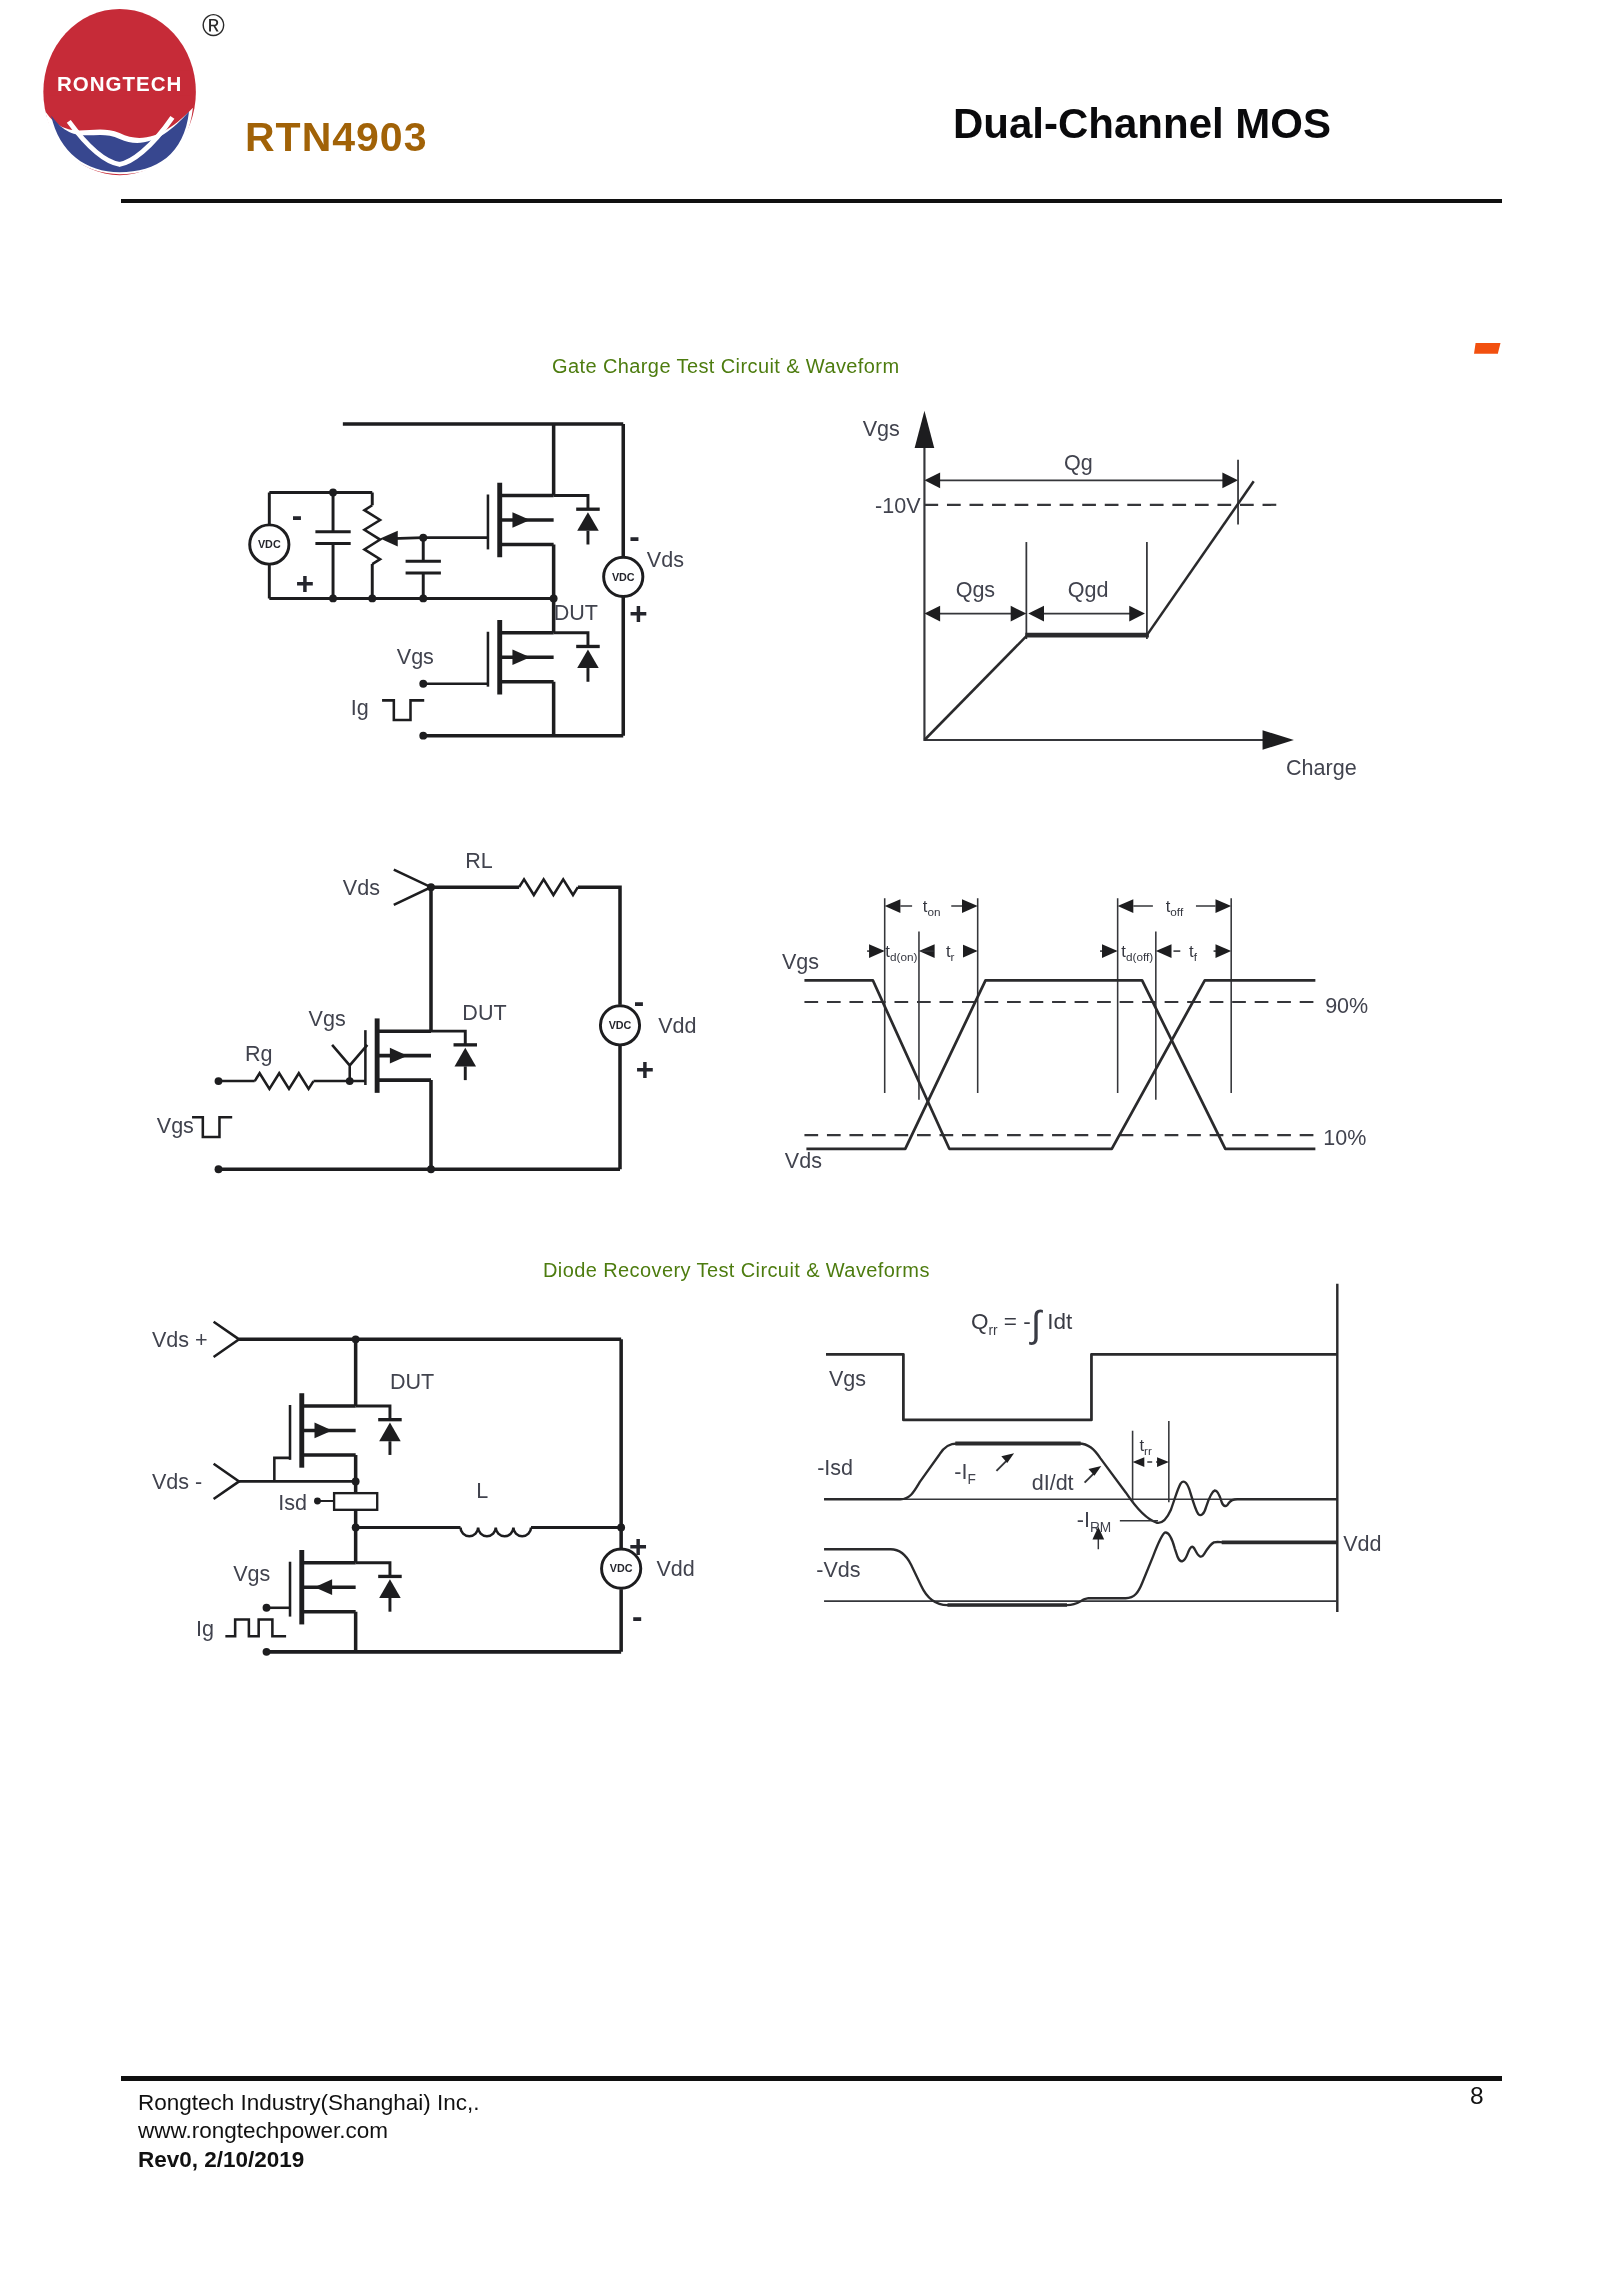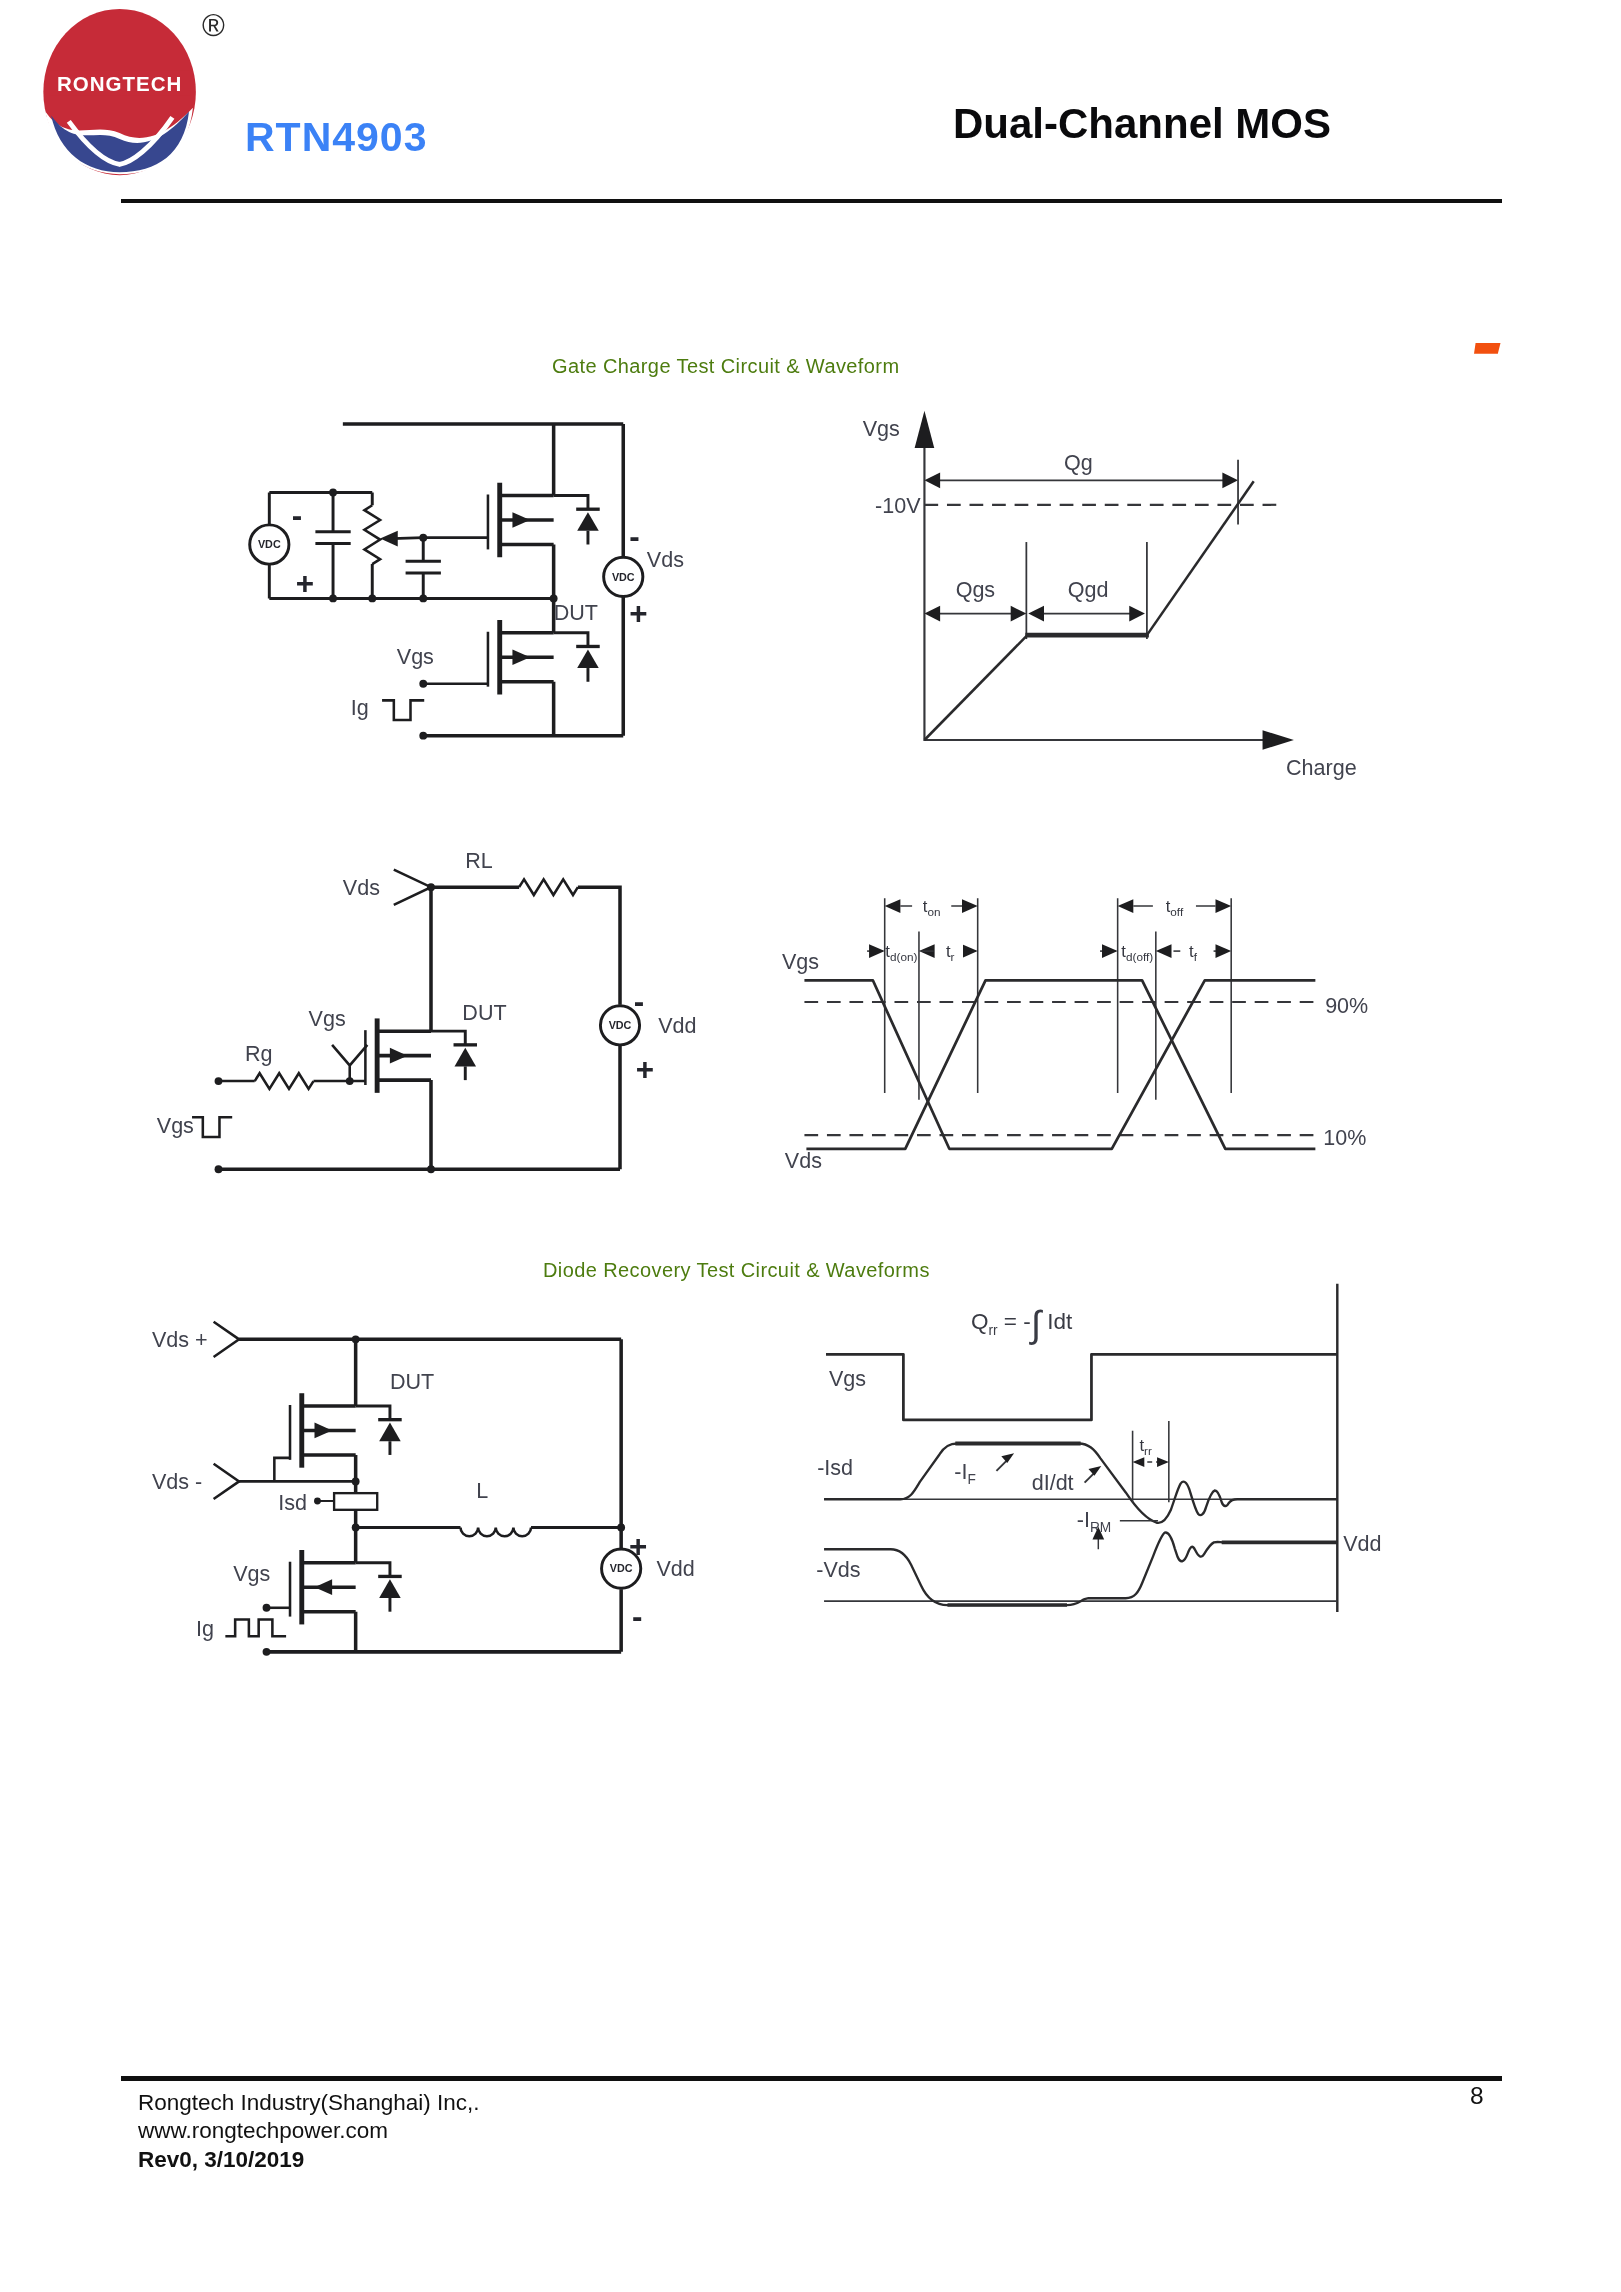--- a/index.html
+++ b/index.html
@@ -1,19 +1,19 @@
 <!DOCTYPE html>
 <html><head>
 <meta charset="utf-8">
 <style>
   html,body{margin:0;padding:0;background:#e8e8e8;}
   .page{position:relative;width:1621px;height:2293px;background:#ffffff;
         font-family:"Liberation Sans",sans-serif;overflow:hidden;}
   .abs{position:absolute;}
-  .hdr-part{position:absolute;left:245px;top:114px;font-size:41px;font-weight:bold;color:#3b82f6;letter-spacing:1px;text-align:center;}
+  .hdr-part{position:absolute;left:245px;top:114px;font-size:41px;font-weight:bold;color:#a16207;letter-spacing:1px;text-align:center;}
   .hdr-title{position:absolute;left:953px;top:100px;font-size:42px;font-weight:bold;color:#0a0a0c;}
   .rule{position:absolute;left:121px;width:1381px;background:#101010;}
   .sec-title{position:absolute;font-size:20px;color:#4d7c0f;letter-spacing:0.4px;}
   .reg{position:absolute;left:202px;top:7.8px;font-size:31px;color:#2a2a2a;}
   .orange-mark{position:absolute;left:1474px;top:343px;width:26.5px;height:10.8px;background:#f2500f;
                clip-path:polygon(6% 0,100% 0,90% 100%,0 100%);}
   .foot{position:absolute;left:123px;font-size:22.5px;color:#111;margin-left:15px;}
   .foot-bold{font-weight:bold;}
   .pageno{position:absolute;left:1470px;top:2082px;font-size:24.5px;color:#111;}
   svg text{font-family:"Liberation Sans",sans-serif;}
@@ -314,17 +314,17 @@
     <path class="trace" stroke-width="2.4" d="M10 281 H78 C88 281 94 287 99 297 L109 318 C115 331 124 338 136 338 H258 C268 338 271 334 276 332 L280 331 H318 C327 331 331 325 335 315 L346 288 C351 275 355 266 358 264 C362 263 365 269 368 280 L371 289 C374 296 378 294 381 286 C384 278 386 276 389 282 C392 288 395 291 398 286 C401 281 404 276 408 274 C412 273 415 274 418 274"></path>
     <line class="trace" stroke-width="3.6" x1="136" y1="338" x2="258" y2="338"></line>
     <line class="trace" stroke-width="4" x1="416" y1="274" x2="534" y2="274"></line>
     <text class="lbl" x="2" y="309">-Vds</text>
     <text class="lbl" x="540" y="283">Vdd</text>
   </svg>
 
   <div class="rule" style="top:2076px;height:4.9px"></div>
   <div class="foot" style="top:2090px">Rongtech Industry(Shanghai) Inc,.</div>
   <div class="foot" style="top:2118px">www.rongtechpower.com</div>
-  <div class="foot foot-bold" style="top:2147px">Rev0, 3/10/2019</div>
+  <div class="foot foot-bold" style="top:2147px">Rev0, 2/10/2019</div>
   <div class="pageno">8</div>
 
 </div>
 
 
 </body></html>

